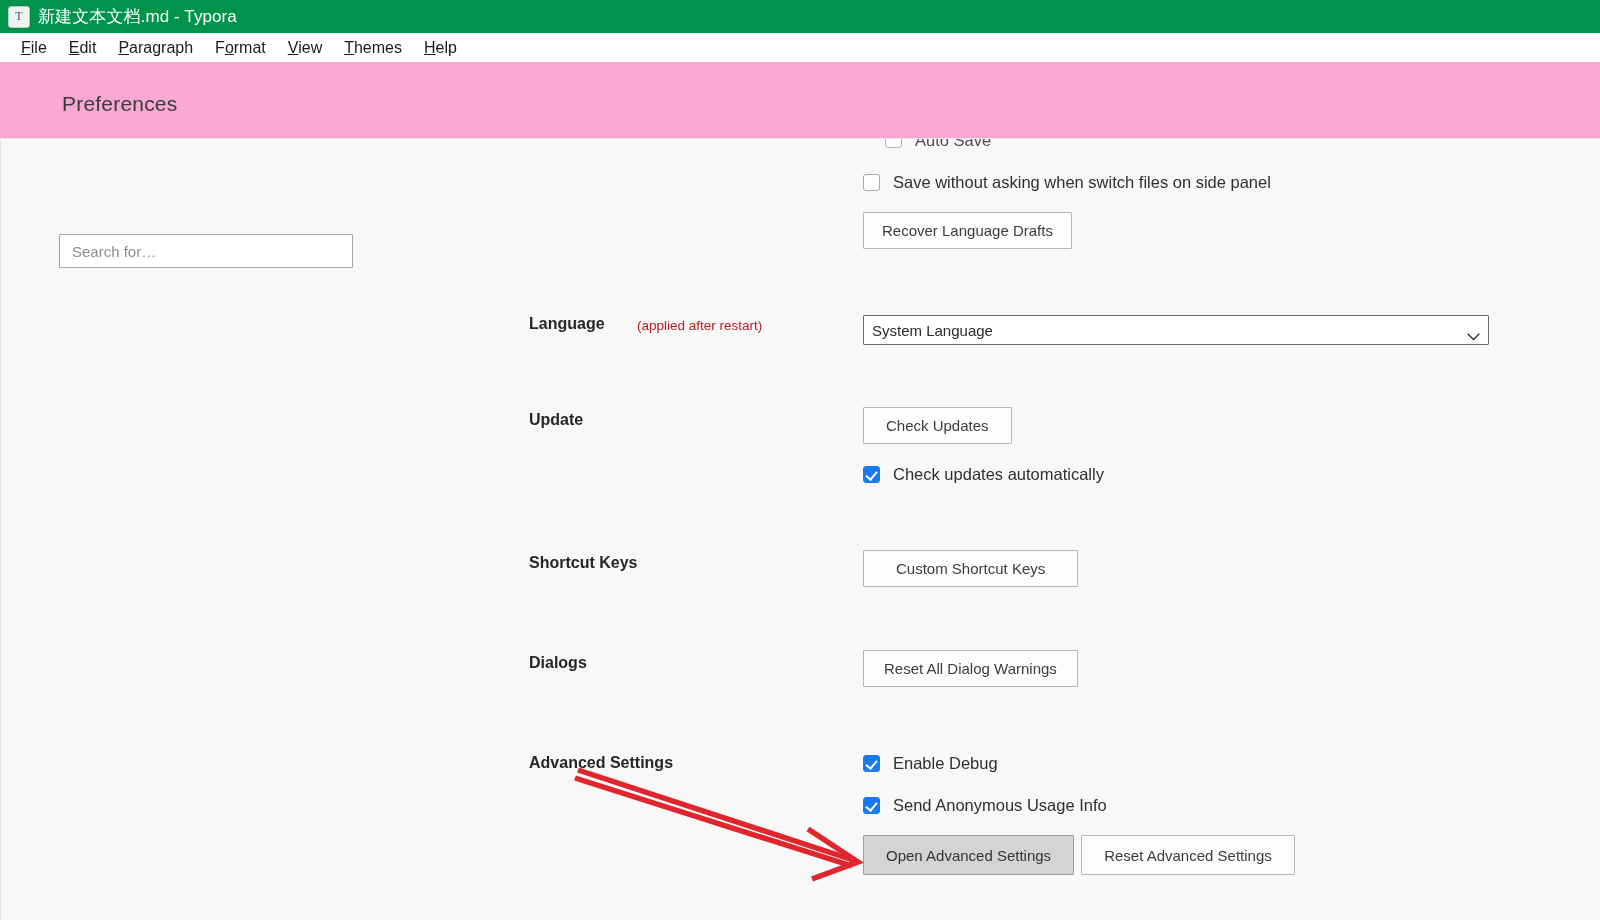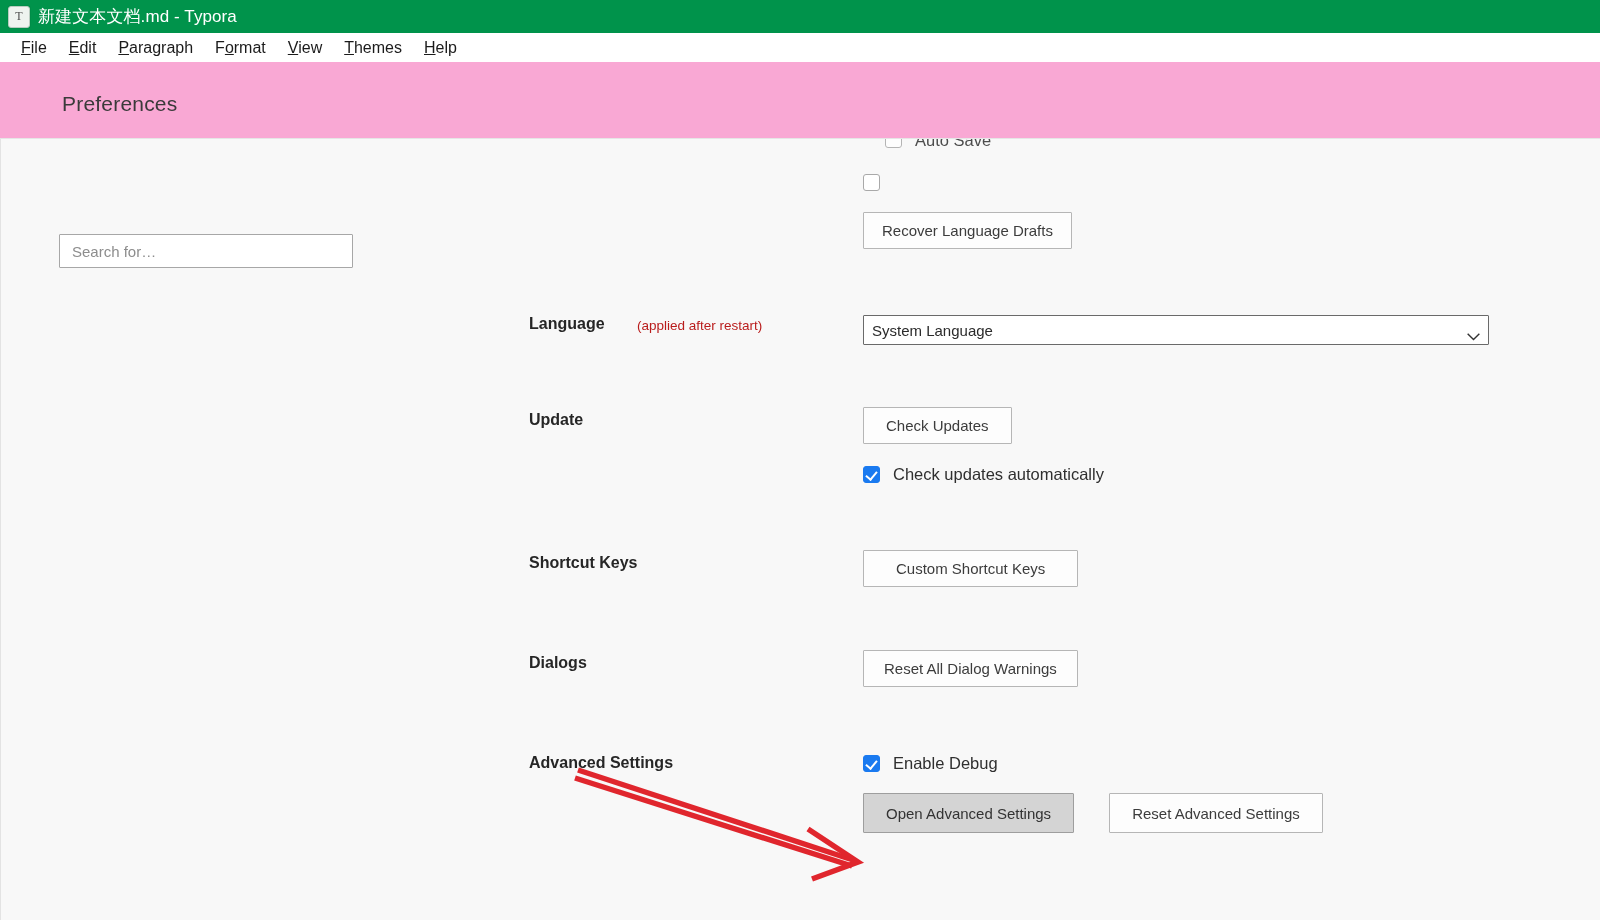--- a/index.html
+++ b/index.html
@@ -267,20 +267,21 @@
 
       <div class="clipped-row">
         <span class="cb"></span>
         <span class="check-label">Auto Save</span>
       </div>
 
       <div class="row" style="top: 30px;">
         <div class="ctrl">
           <div class="check-row">
             <span class="cb"></span>
+            <span class="check-label">Save without asking when switch files on side panel</span>
           </div>
         </div>
       </div>
 
       <div class="row" style="top: 73px;">
         <div class="ctrl">
           <div class="btn">Recover Language Drafts</div>
         </div>
       </div>
 
@@ -324,21 +325,25 @@
         </div>
       </div>
 
       <div class="row" style="top: 611px;">
         <div class="row-label" style="top: 4px;">Advanced Settings</div>
         <div class="ctrl">
           <div class="check-row">
             <span class="cb checked"></span>
             <span class="check-label">Enable Debug</span>
           </div>
-          <div style="margin-top: 17px; display: flex; gap: 35px;">
+          <div class="check-row" style="margin-top: 16px;">
+            <span class="cb checked"></span>
+            <span class="check-label">Send Anonymous Usage Info</span>
+          </div>
+          <div style="margin-top: 17px; display: flex; gap: 7px;">
             <div class="btn active" style="padding: 0 22px; height: 40px;">Open Advanced Settings</div>
             <div class="btn" style="padding: 0 22px; height: 40px;">Reset Advanced Settings</div>
           </div>
         </div>
       </div>
 
     </div>
 
   </div>
 

